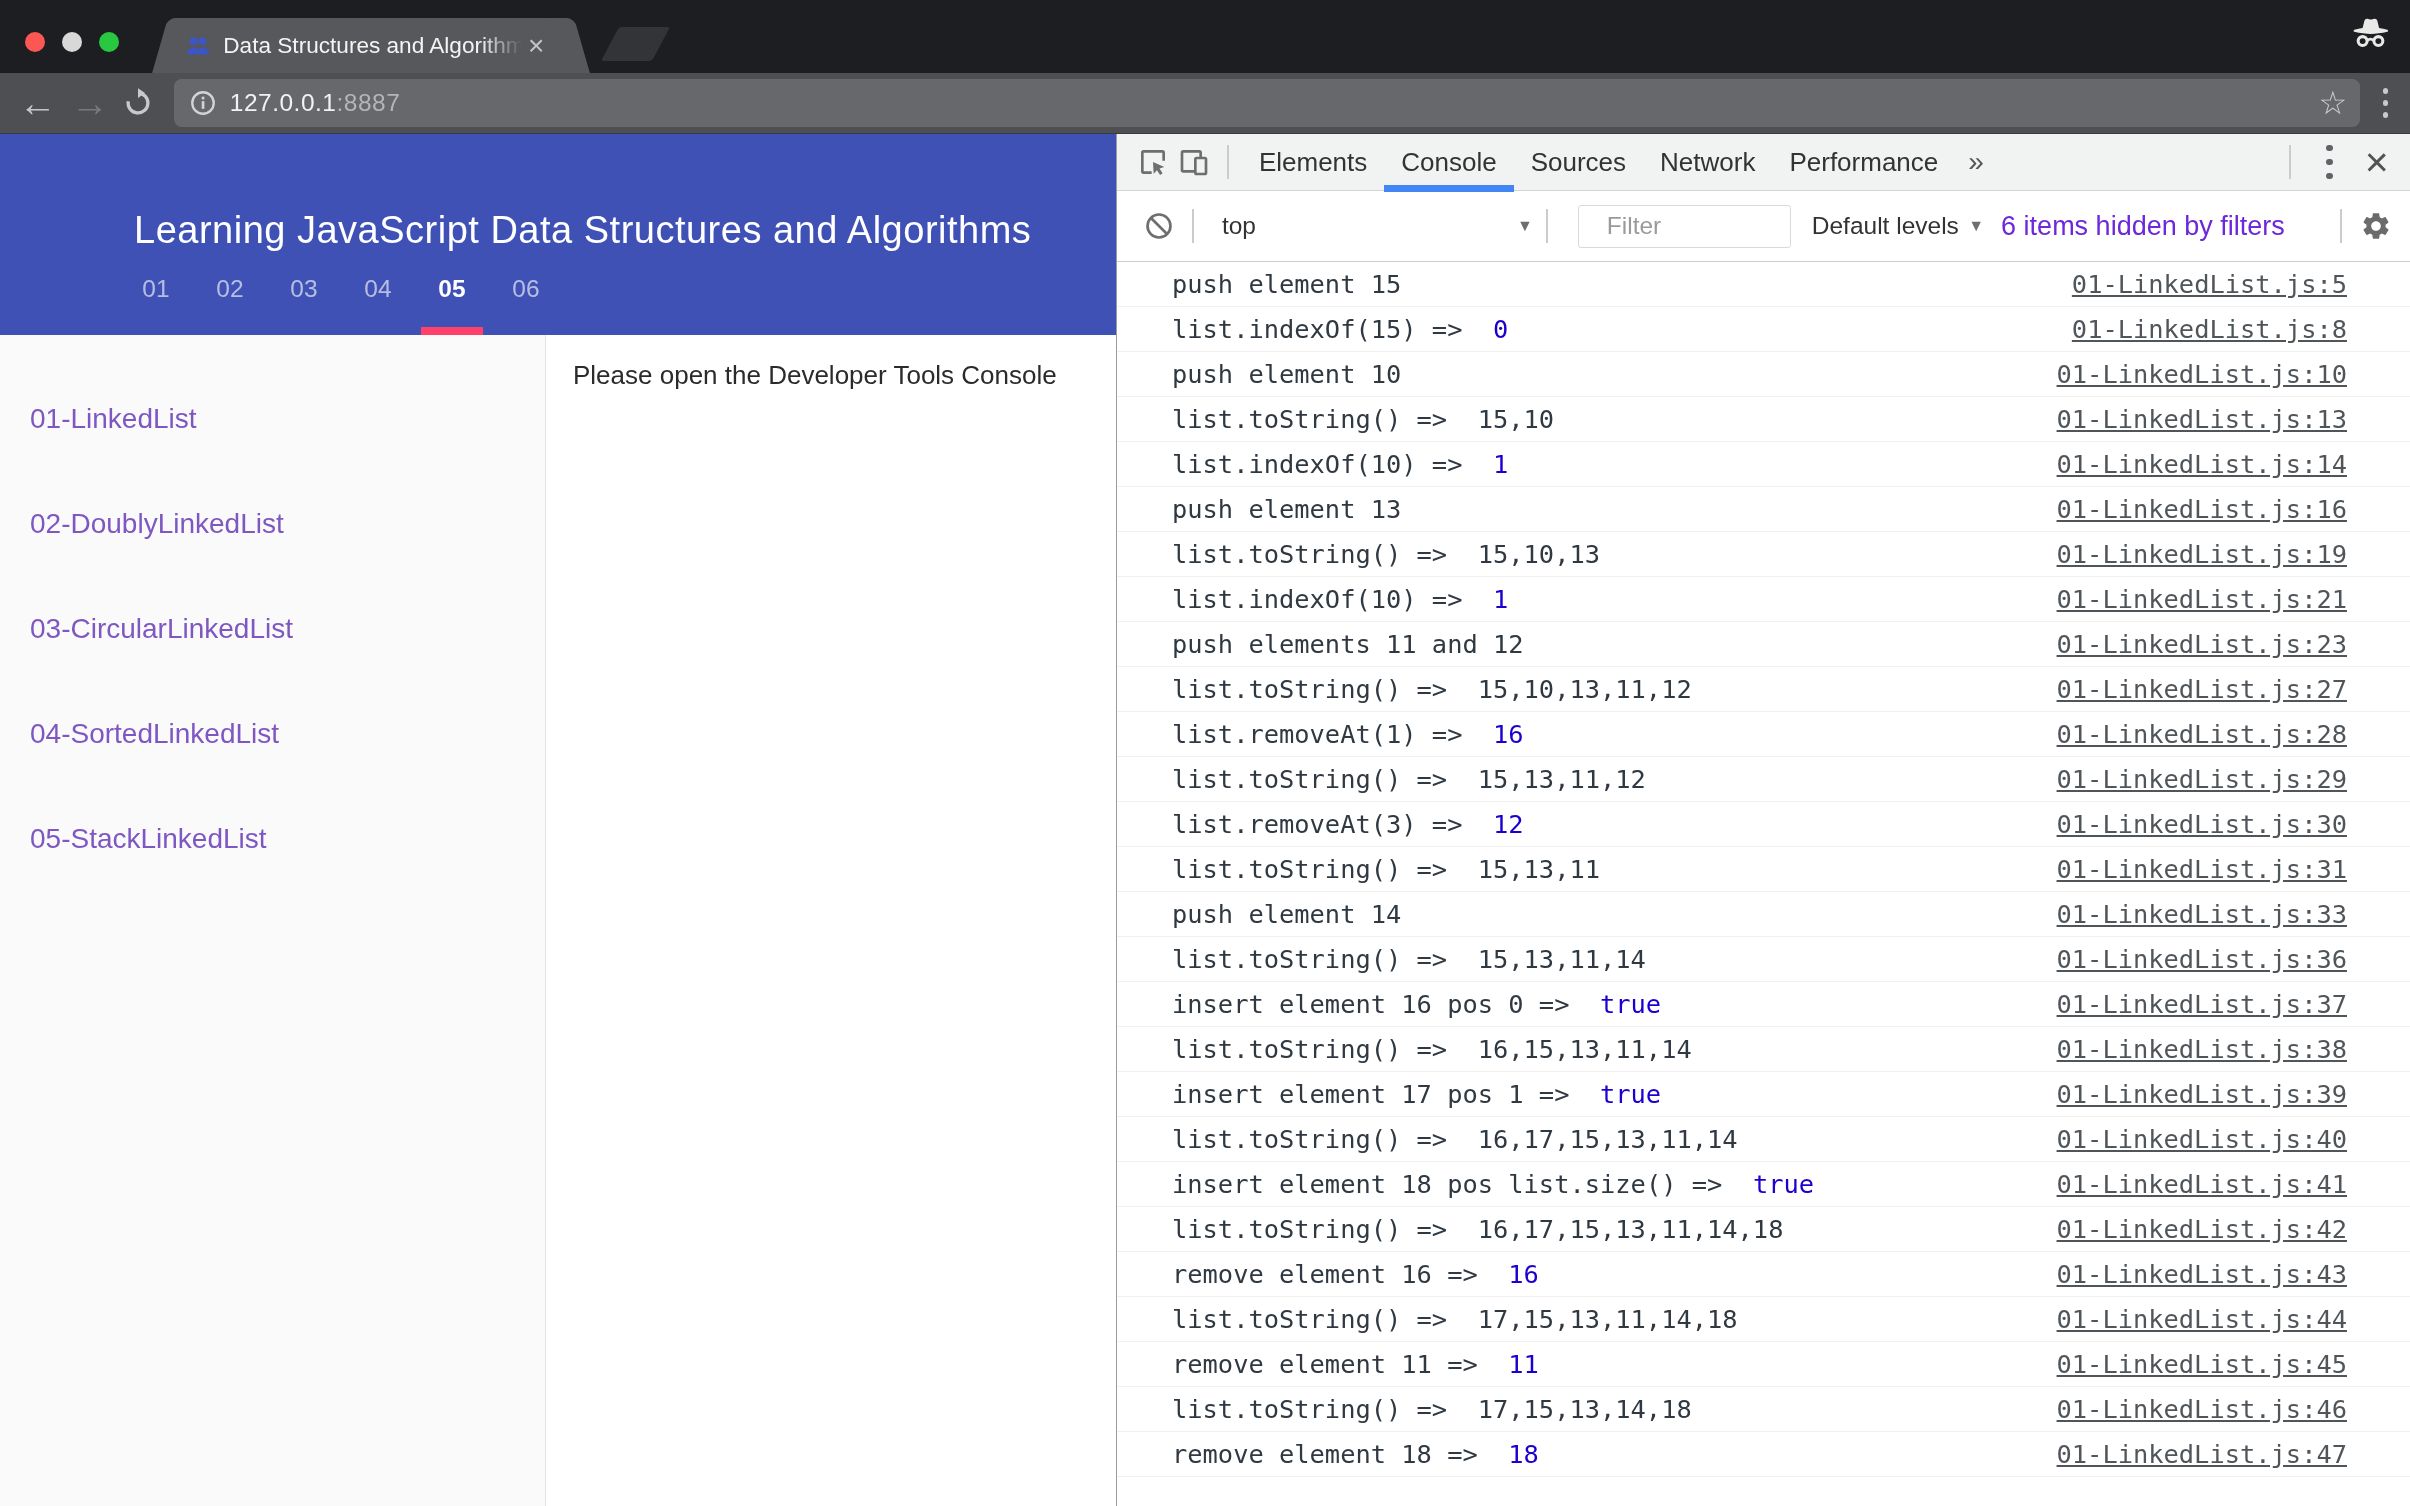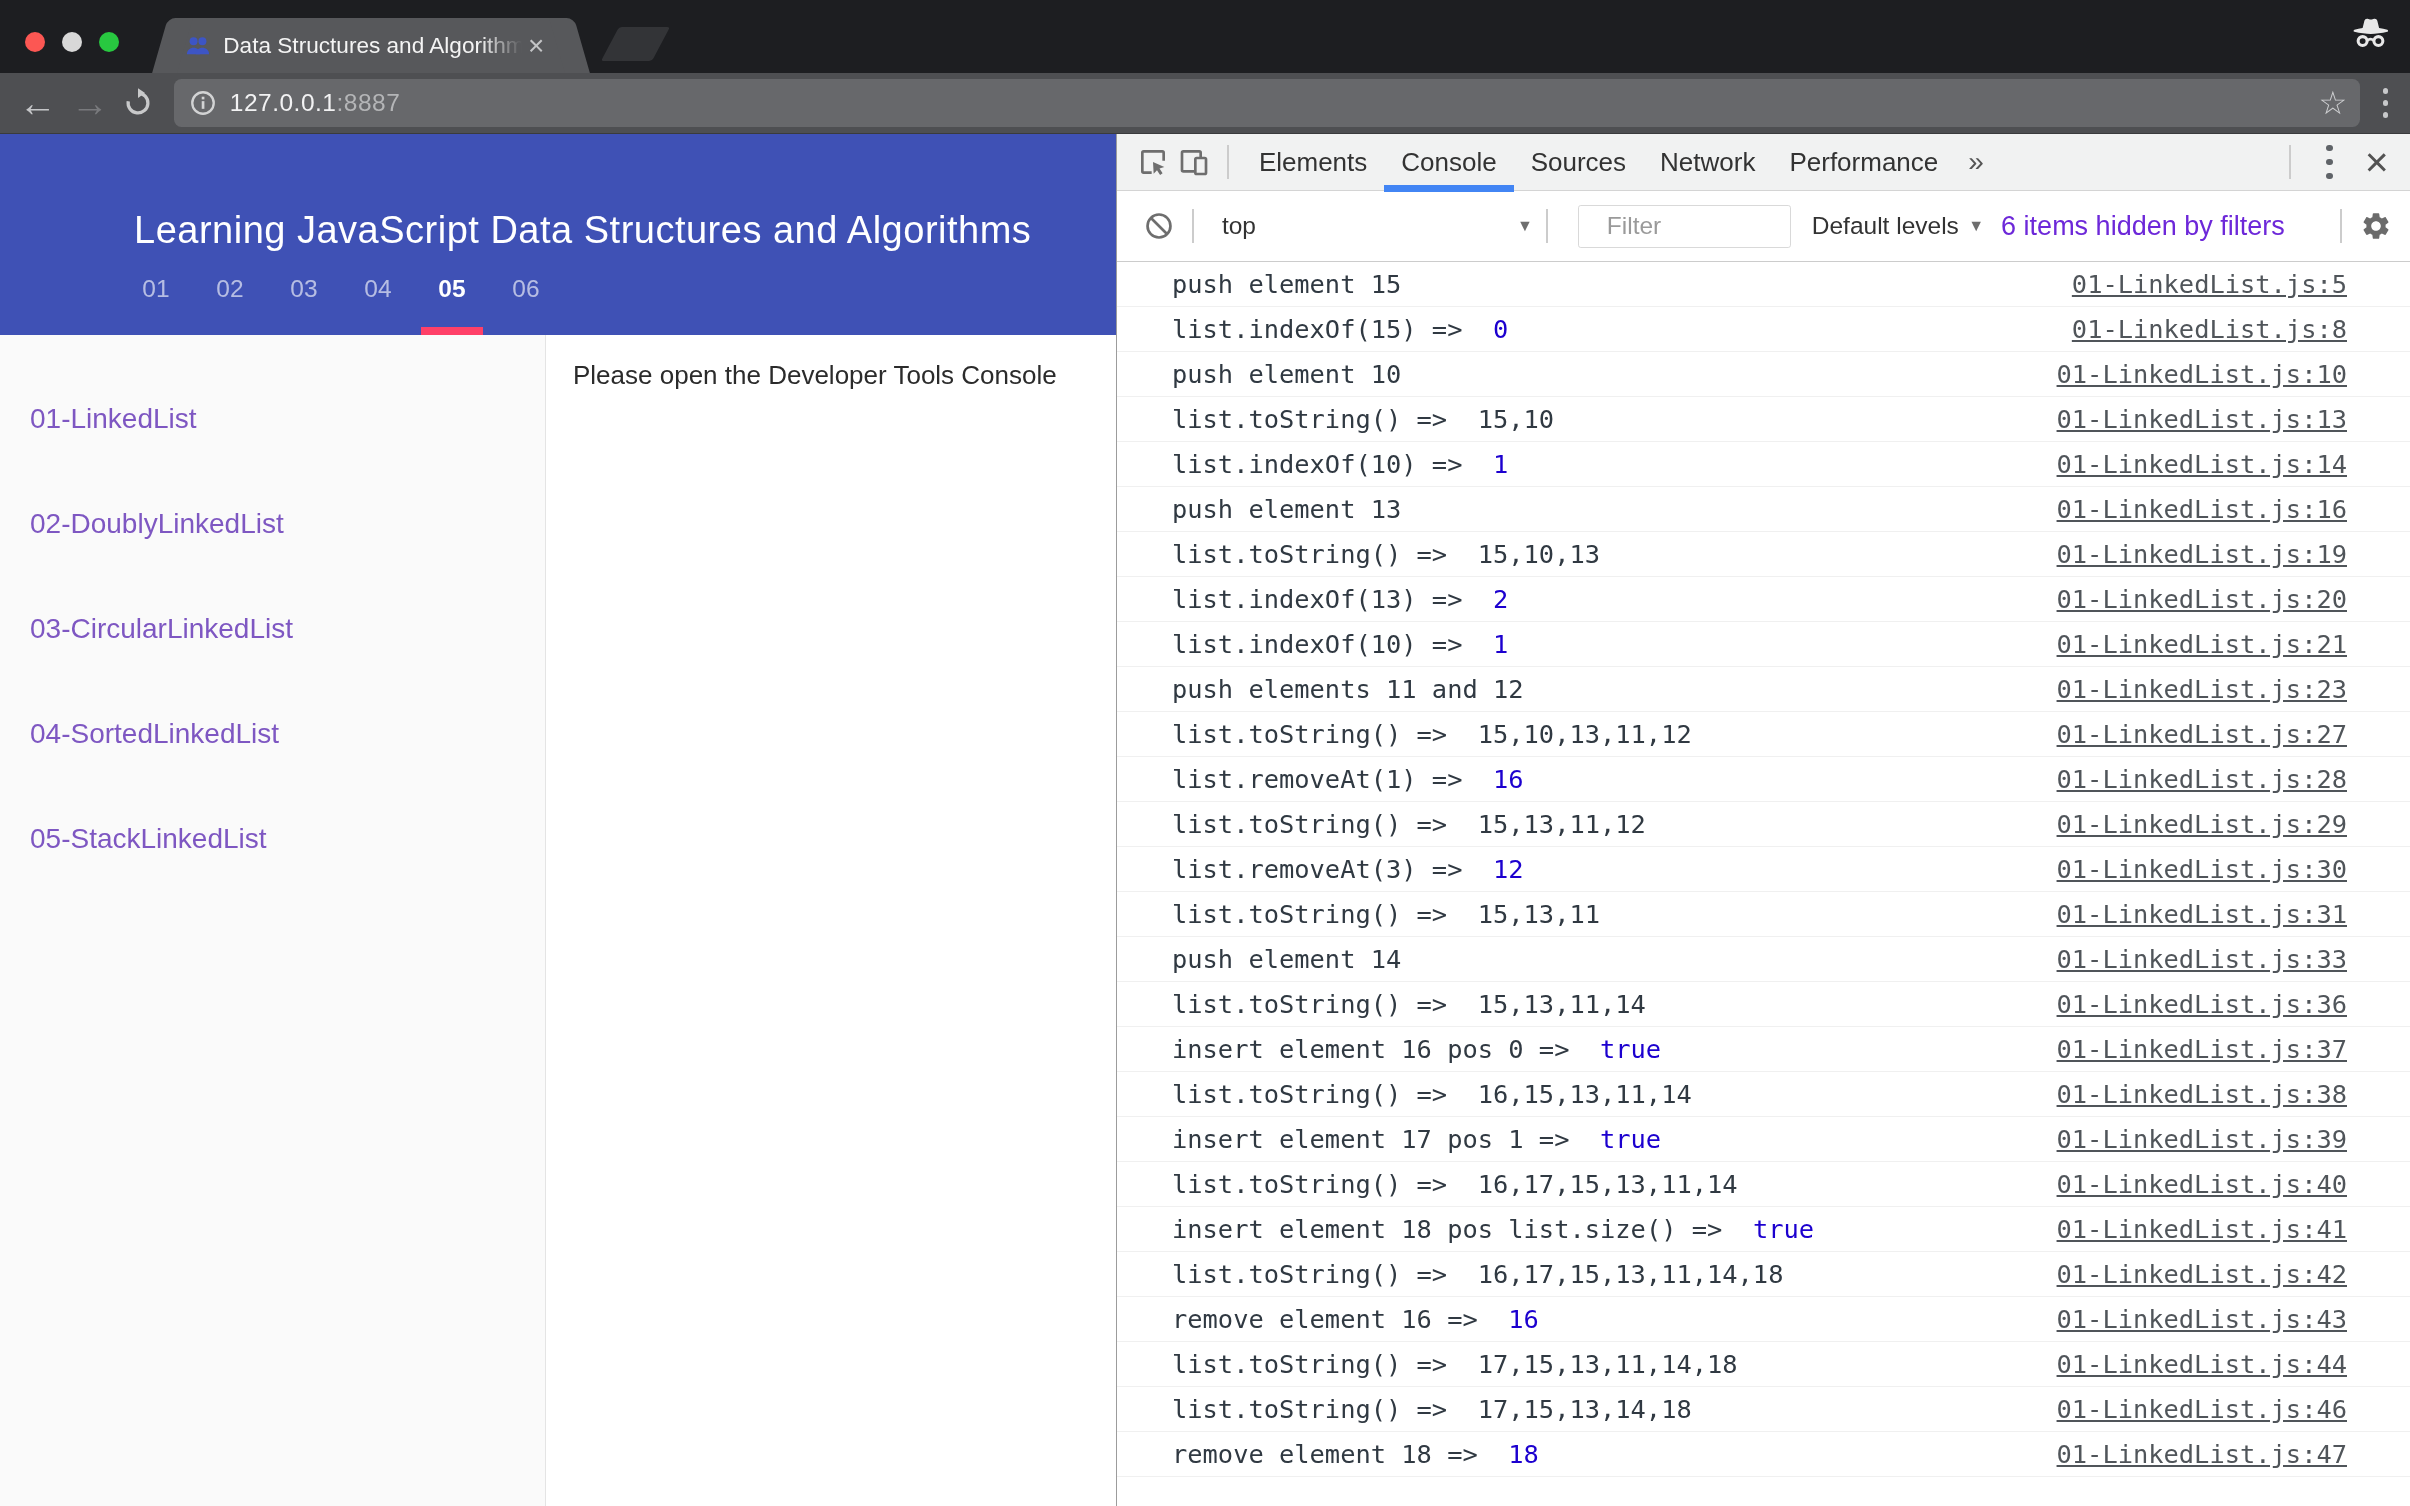--- a/index.html
+++ b/index.html
@@ -344,26 +344,20 @@
     <span class="c-spacer"></span>
     <a class="c-link">01-LinkedList.js:16</a>
   </div>
         <div class="c-row">
     <span class="c-msg">list.toString() =&gt;</span>
     <span class="c-val t-str">15,10,13</span>
     <span class="c-spacer"></span>
     <a class="c-link">01-LinkedList.js:19</a>
   </div>
         <div class="c-row">
-    <span class="c-msg">list.indexOf(13) =&gt;</span>
-    <span class="c-val t-num">2</span>
-    <span class="c-spacer"></span>
-    <a class="c-link">01-LinkedList.js:20</a>
-  </div>
-        <div class="c-row">
     <span class="c-msg">list.indexOf(10) =&gt;</span>
     <span class="c-val t-num">1</span>
     <span class="c-spacer"></span>
     <a class="c-link">01-LinkedList.js:21</a>
   </div>
         <div class="c-row">
     <span class="c-msg">push elements 11 and 12</span>
 
     <span class="c-spacer"></span>
     <a class="c-link">01-LinkedList.js:23</a>
@@ -452,20 +446,26 @@
     <span class="c-spacer"></span>
     <a class="c-link">01-LinkedList.js:43</a>
   </div>
         <div class="c-row">
     <span class="c-msg">list.toString() =&gt;</span>
     <span class="c-val t-str">17,15,13,11,14,18</span>
     <span class="c-spacer"></span>
     <a class="c-link">01-LinkedList.js:44</a>
   </div>
         <div class="c-row">
+    <span class="c-msg">remove element 11 =&gt;</span>
+    <span class="c-val t-num">11</span>
+    <span class="c-spacer"></span>
+    <a class="c-link">01-LinkedList.js:45</a>
+  </div>
+        <div class="c-row">
     <span class="c-msg">list.toString() =&gt;</span>
     <span class="c-val t-str">17,15,13,14,18</span>
     <span class="c-spacer"></span>
     <a class="c-link">01-LinkedList.js:46</a>
   </div>
         <div class="c-row">
     <span class="c-msg">remove element 18 =&gt;</span>
     <span class="c-val t-num">18</span>
     <span class="c-spacer"></span>
     <a class="c-link">01-LinkedList.js:47</a>

